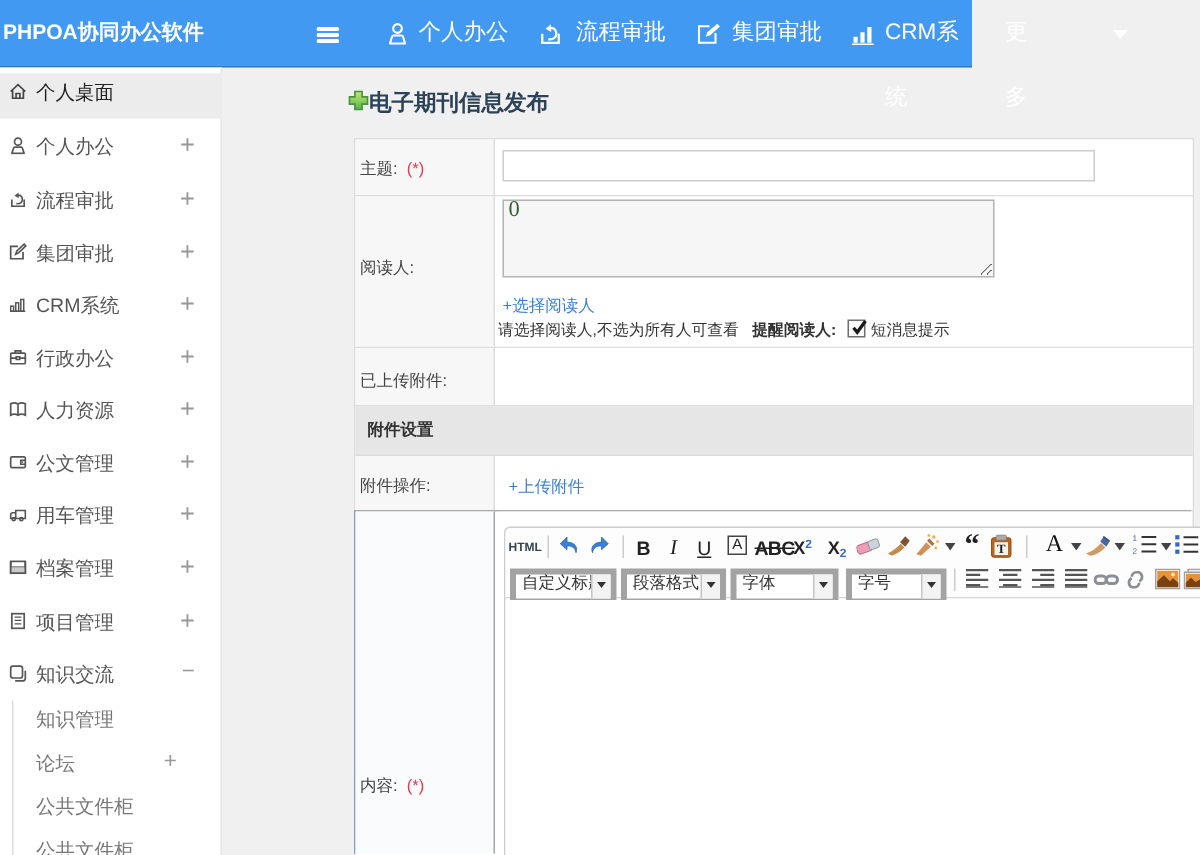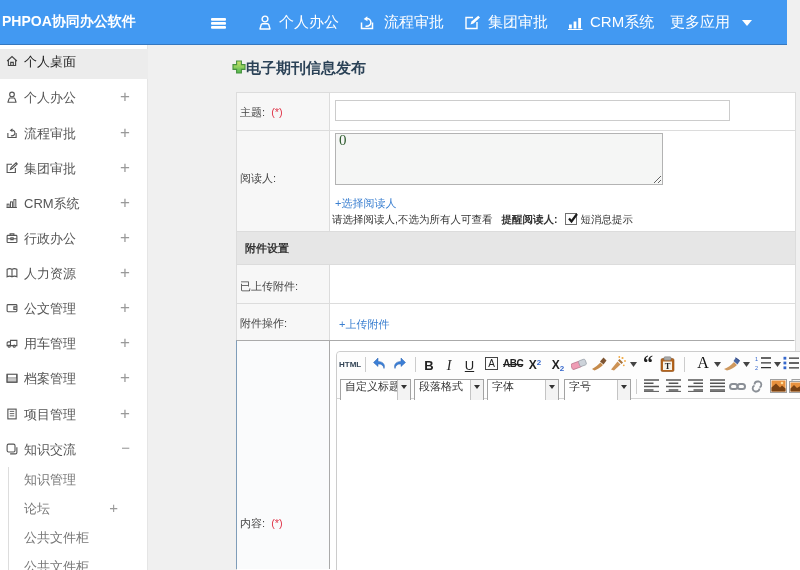--- a/index.html
+++ b/index.html
@@ -1,20 +1,20 @@
 <!DOCTYPE html>
 <html><head>
 <meta charset="utf-8">
 <style>
 * { margin:0; padding:0; box-sizing:border-box; }
 html,body { width:800px; height:570px; overflow:hidden; font-family:"Liberation Sans", sans-serif; background:#f0f0f0; }
 #page { position:relative; width:800px; height:570px; }
 
 
-#hdr { position:absolute; left:0; top:0; width:787px; height:45px; background:#4299f2; color:#fff; box-shadow:inset 0 -1px 0 rgba(30,60,100,0.35); }
+#hdr { position:absolute; left:0; top:0; width:648px; height:45px; background:#4299f2; color:#fff; box-shadow:inset 0 -1px 0 rgba(30,60,100,0.35); }
 #logo { position:absolute; left:2px; top:0; line-height:43px; font-size:14px; color:#fff; font-weight:700; }
 .hnav { position:absolute; top:0; height:45px; line-height:43px; font-size:15px; color:#fff; }
 .hicon { position:absolute; top:15px; }
 
 
 #side { position:absolute; left:0; top:45px; width:148px; height:525px; background:#fff; border-right:1px solid #e5e5e5; }
 .sitem { position:absolute; left:0; width:148px; height:35px; font-size:13px; color:#555; }
 .sitem .txt { position:absolute; left:24px; top:50%; margin-top:-8px; }
 .sitem .ico { position:absolute; left:6px; top:50%; margin-top:-6px; width:12px; height:12px; }
 .sitem .plus { position:absolute; right:18px; top:50%; margin-top:-10px; font-size:17px; color:#999; font-weight:400; }
@@ -47,21 +47,21 @@
 #r6 .lbl { background:#fafbfc; border-right:1px solid #aaa; }
 
 
 #ed { position:absolute; left:336px; top:351px; width:476px; height:230px; border:1px solid #ccc; border-radius:4px; background:#fff; }
 #edtb { position:absolute; left:0; top:0; right:0; height:47px; border-bottom:1px solid #d4d4d4; background:#fdfdfd; border-radius:4px 4px 0 0; }
 .t1 { position:absolute; top:4px; }
 .t2 { position:absolute; top:27px; }
 .tb { top:6px; text-align:center; color:#222; }
 .dar { top:10px; }
 .vsep { position:absolute; top:5px; width:1px; height:15px; background:#ccc; }
-.drop { position:absolute; height:24px; border:1px solid #a3a3a3; background:#fff; font-size:11px; color:#333; line-height:12px; padding-left:4px; }
+.drop { position:absolute; height:24px; border:4px solid #a3a3a3; background:#fff; font-size:11px; color:#333; line-height:12px; padding-left:4px; }
 .drop .ar { position:absolute; right:0; top:0; bottom:0; width:13px; border-left:1px solid #c4c4c4; background:#f3f3f3; }
 .drop .ar:after { content:""; position:absolute; left:3px; top:5px; border:3px solid transparent; border-top:4px solid #333; }
 #edbody { position:absolute; left:0; top:48px; right:0; bottom:0; background:#fff; }
 </style>
 </head>
 <body>
 <div id="page">
 
   <div id="hdr">
     <div id="logo">PHPOA协同办公软件</div>
@@ -253,27 +253,27 @@
           <span class="lt" style="top:40px;">阅读人:</span>
         </div>
       <div class="cell">
         <textarea style="">0</textarea>
         <a class="lnk" style="position:absolute; left:4px; top:65px;">+选择阅读人</a>
         <div style="position:absolute; left:1px; top:82px; font-size:10.5px; color:#333; white-space:nowrap;">请选择阅读人,不选为所有人可查看<b style="margin-left:9px;">提醒阅读人:</b><span style="display:inline-block; width:12px; height:12px; border:1px solid #707070; background:#fcfcfc; position:relative; vertical-align:-2px; margin-left:8px;"><svg style="position:absolute;left:1px;top:-2px;" width="12" height="13" viewBox="0 0 12 13">
                 <path d="M2 6.5 L4.5 9.5 L10 2" stroke="#1a1a1a" stroke-width="2.2" fill="none"></path>
               </svg></span><span style="margin-left:3px;">短消息提示</span></div>
       </div>
     </div>
-    <div class="row" id="r3">附件设置</div>
     <div class="row" id="r4">
       <div class="lbl">
           <span class="lt" style="top:14px;">已上传附件:</span>
         </div>
       <div class="cell"></div>
     </div>
+    <div class="row" id="r3">附件设置</div>
     <div class="row" id="r5">
       <div class="lbl">
           <span class="lt" style="top:12px;">附件操作:</span>
         </div>
       <div class="cell">
           <a class="lnk" style="position:absolute; left:8px; top:13px;">+上传附件</a>
         </div>
     </div>
     <div class="row" id="r6">
       <div class="lbl">
@@ -291,21 +291,21 @@
           <path d="M6 1 L1.5 5.5 L6 9.5 L6 7 C9.5 6.7 11.5 8.5 12 11.5 C13.5 7.5 11 4.6 6 4.4 Z" fill="#3b7fd6" stroke="#2a62b0" stroke-width="0.5"></path>
         </svg>
       <svg class="t1" style="left:55px; top:5px;" width="15" height="14" viewBox="0 0 15 14">
           <path d="M9 1 L13.5 5.5 L9 9.5 L9 7 C5.5 6.7 3.5 8.5 3 11.5 C1.5 7.5 4 4.6 9 4.4 Z" fill="#3b7fd6" stroke="#2a62b0" stroke-width="0.5"></path>
         </svg>
       <span class="vsep" style="left:78px;"></span>
       <span class="t1 tb" style="left:86px; width:12px; font-weight:bold; font-size:13px;">B</span>
       <span class="t1 tb" style="left:106px; width:12px; font-style:italic; font-family:'Liberation Serif',serif; font-size:14px;">I</span>
       <span class="t1 tb" style="left:126px; width:13px; text-decoration:underline; font-size:13px;">U</span>
       <span class="t1" style="left:148px; top:5px; width:13px; height:13px; border:1px solid #444; font-size:10px; text-align:center; line-height:12px; color:#222;">A</span>
-      <span class="t1 tb" style="left:166px; width:17px; font-size:10px; font-weight:bold; text-decoration:line-through; letter-spacing:-0.5px;">ABC</span>
+      <span class="t1 tb" style="left:166px; width:17px; font-size:13px; font-weight:bold; text-decoration:line-through; letter-spacing:-0.5px;">ABC</span>
       <span class="t1 tb" style="left:190px; width:16px; font-size:12px; font-weight:bold;">X<span style="font-size:8px; vertical-align:4px; color:#36c;">2</span></span>
       <span class="t1 tb" style="left:213px; width:16px; font-size:12px; font-weight:bold;">X<span style="font-size:8px; vertical-align:-2px; color:#36c;">2</span></span>
       <svg class="t1" style="left:234px; top:6px;" width="17" height="12" viewBox="0 0 17 12">
           <rect x="0.5" y="4.5" width="10" height="6" rx="1.5" transform="rotate(-20 5 8)" fill="#ef9db5" stroke="#b06880" stroke-width="0.6"></rect>
           <rect x="8" y="2" width="7" height="6" rx="1.5" transform="rotate(-20 11 5)" fill="#cdd3da" stroke="#8a929c" stroke-width="0.6"></rect>
         </svg>
       <svg class="t1" style="left:254px; top:4px;" width="16" height="15" viewBox="0 0 16 15">
           <path d="M1 13 C4.5 11 7 9 9.5 6.5 L12 9 C9.5 11.5 6.5 13.5 3.5 14.5 Z" fill="#c58a4a"></path>
           <path d="M9 5.5 L12.5 1.5 L15.5 4.5 L12.5 8.5 Z" fill="#7d5431"></path>
         </svg>

